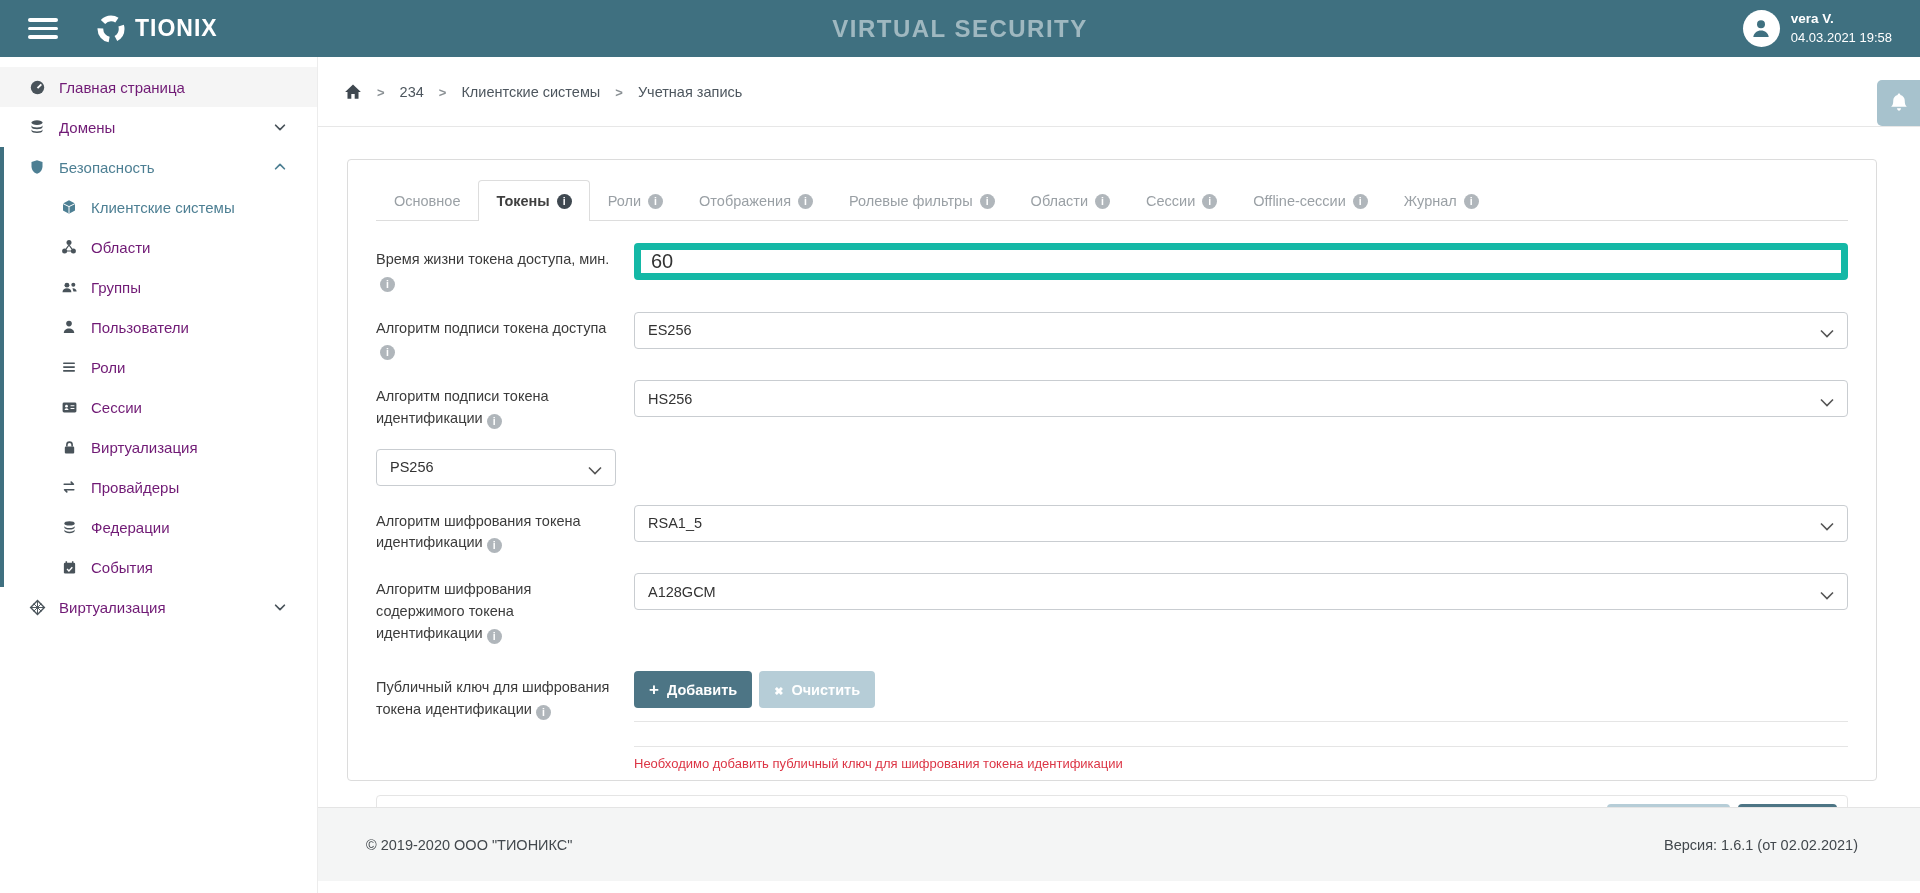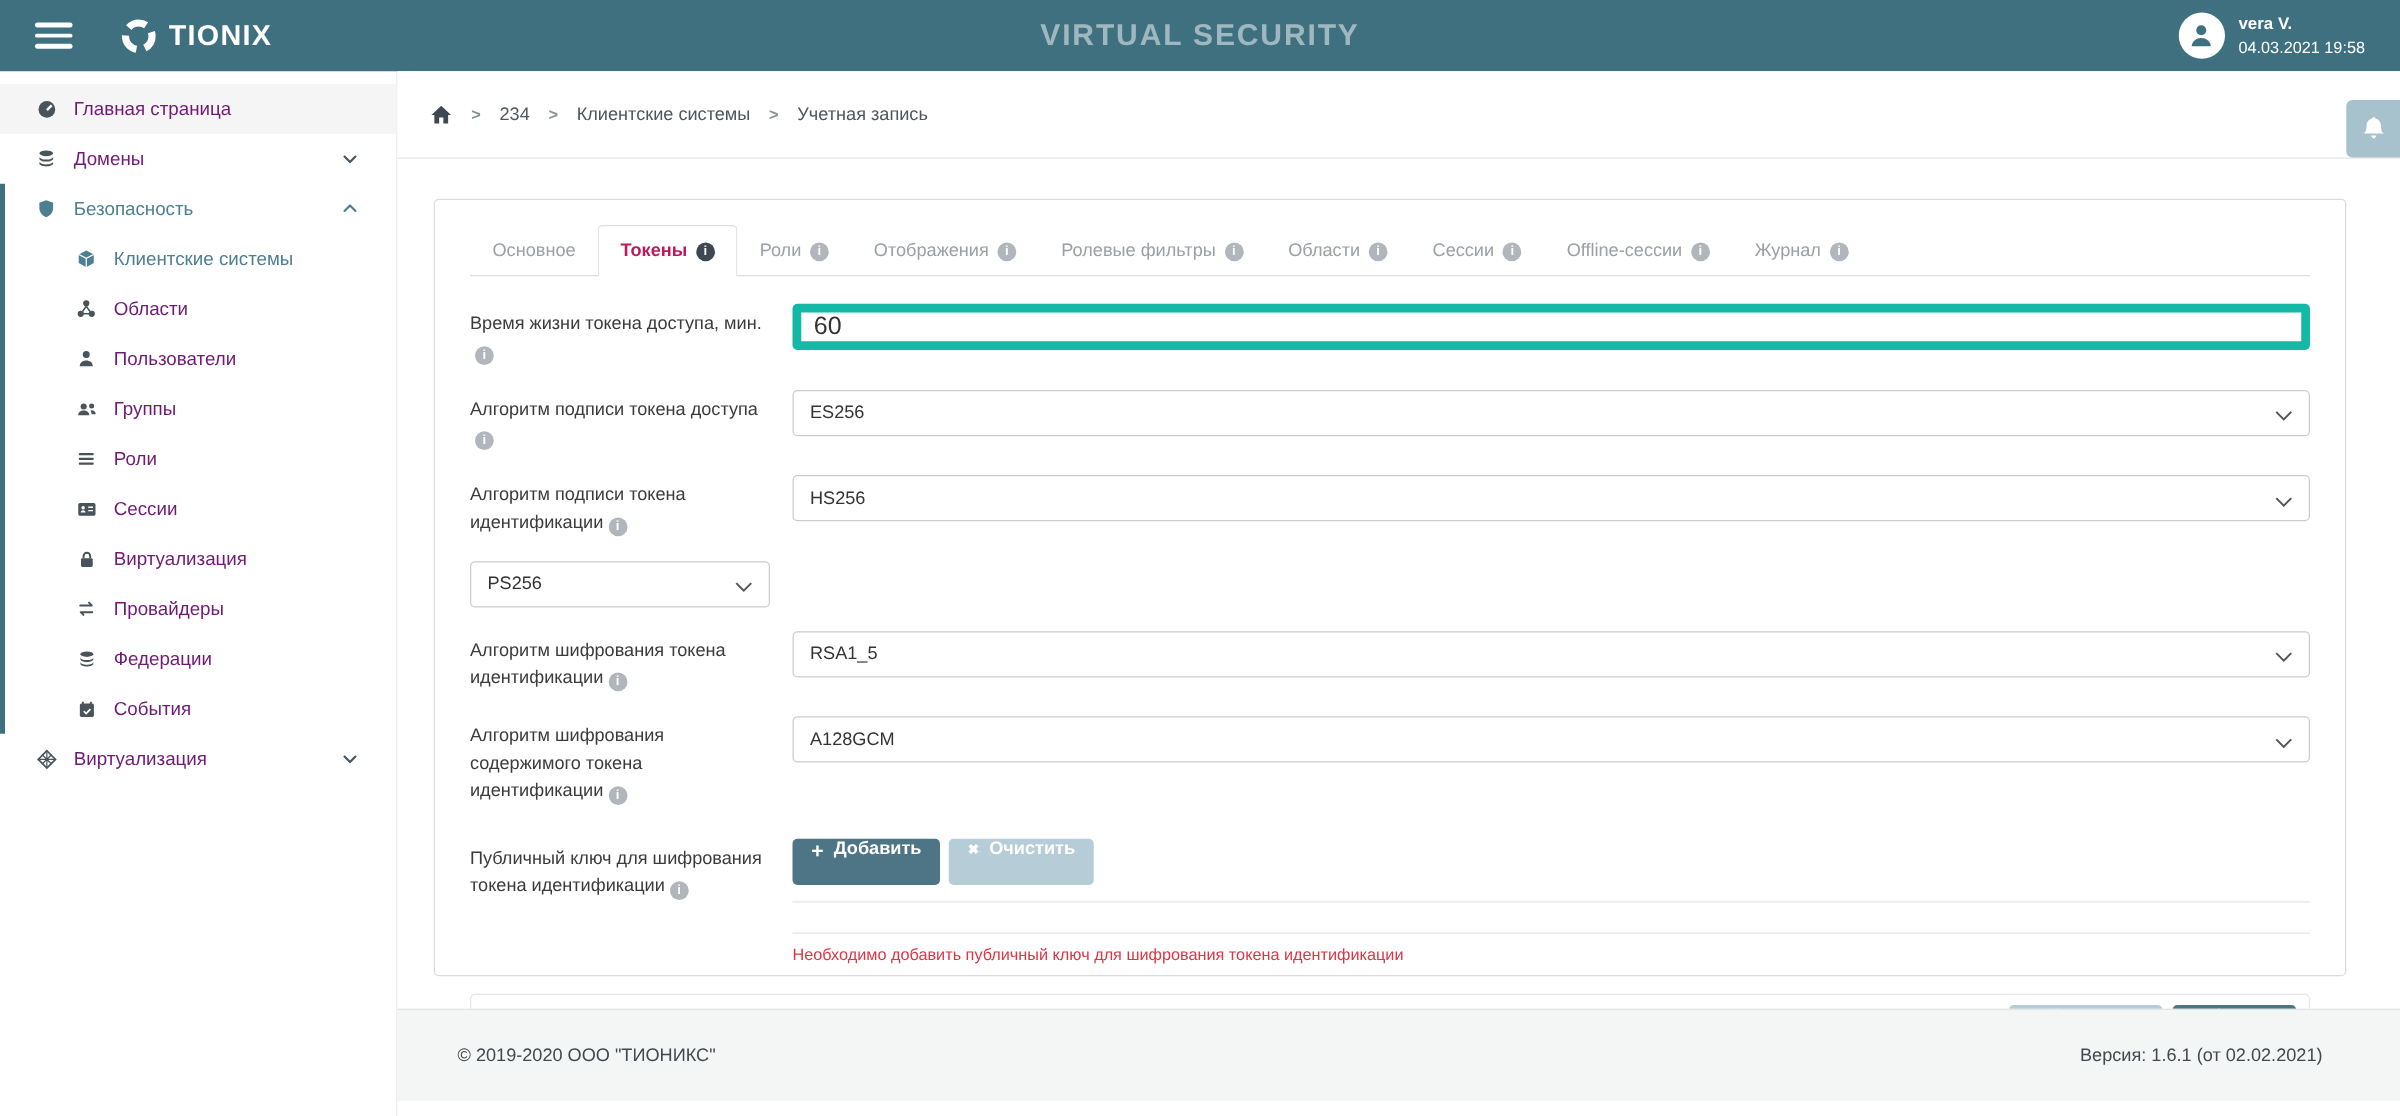--- a/index.html
+++ b/index.html
@@ -42,38 +42,38 @@
   .crumb-sep::before { content:">"; color:#8a9094; font-size:13px; font-weight:700; }
   .home-ic { width:18px; height:18px; color:#3f4850; cursor:pointer; display:flex; }
   .bell-btn { position:absolute; right:0; top:23px; width:43px; height:46px; background:#a7c2cd; border-radius:5px 0 0 5px; display:flex; align-items:center; justify-content:center; cursor:pointer; }
 
   .content { flex:1; background:#fff; }
   .card { margin:32px 0 0 29px; width:1530px; height:622px; border:1px solid #dcdcdc; border-radius:4px; background:#fff; padding:20px 28px 24px; }
 
   
   .tabs { display:flex; border-bottom:1px solid #ddd; }
   .tab { display:flex; align-items:center; gap:7px; padding:12px 17px; font-size:14.5px; color:#9aa0a5; cursor:pointer; border:1px solid transparent; border-bottom:none; border-radius:4px 4px 0 0; margin-bottom:-1px; white-space:nowrap; }
-  .tab.active { background:#fff; border-color:#ddd; color:#be185d; font-weight:700; position:relative;text-align:right; }
+  .tab.active { background:#fff; border-color:#ddd; color:#404040; font-weight:700; position:relative;text-align:right; }
   .tab.active::after { content:""; position:absolute; left:0; right:0; bottom:-1px; height:2px; background:#fff; }
   .info-i { display:inline-block; width:15px; height:15px; border-radius:50%; background:#b0b6bb; color:#fff; font-size:10.5px; font-weight:700; line-height:15px; text-align:center; flex:none; }
   .info-i::before { content:"i"; }
   .tab.active .info-i { background:#3f4850; }
 
   
   .form { margin-top:22px; }
   .frow { display:grid; grid-template-columns:240px 1fr; column-gap:18px; margin-bottom:19px; align-items:start; }
   .flabel { font-size:14.5px; line-height:1.5; color:#3b3b3b; padding-top:6px; }
   .flabel .info-i { vertical-align:-2px; margin-left:4px; }
   .tinput { width:100%; height:37px; border:7px solid #14b8a6; border-radius:4px; padding:0 10px; font-size:20px; color:#333; font-family:"Liberation Sans", sans-serif; outline:none; }
   .tselect { position:relative; width:100%; height:37px; border:1px solid #c9cdd1; border-radius:4px; padding:0 36px 0 13px; font-size:14.5px; color:#333; display:flex; align-items:center; cursor:pointer; background:#fff; }
   .tselect .sel-chev { position:absolute; right:13px; top:50%; transform:translateY(-50%); width:14px; height:9px; color:#555; }
 
   
   .pk-buttons { display:flex; gap:7px; margin-bottom:13px; }
-  .btn { display:inline-flex; align-items:flex-start; gap:8px; border:none; border-radius:4px; color:#fff; font-size:14.5px; font-weight:700; padding:0 15px; height:37px; cursor:pointer; font-family:"Liberation Sans", sans-serif; }
+  .btn { display:inline-flex; align-items:center; gap:8px; border:none; border-radius:4px; color:#fff; font-size:14.5px; font-weight:700; padding:0 15px; height:37px; cursor:pointer; font-family:"Liberation Sans", sans-serif; }
   .btn-teal { background:#4d7585; }
   .btn-disabled { background:#b6cdd7; cursor:default; }
   .icon-plus::before { content:"+"; font-size:17px; font-weight:700; }
   .icon-x::before { content:"\2716"; font-size:11px; }
   .icon-check::before { content:"\2714"; font-size:12px; }
   .pk-empty { height:26px; border-top:1px solid #e5e5e5; border-bottom:1px solid #e5e5e5; }
   .pk-error { margin-top:9px; font-size:13px; color:#dc3545; }
 
   
   .action-bar { margin-top:24px; border:1px solid #e5e5e5; border-radius:4px; padding:8px 10px; display:flex; justify-content:flex-end; gap:8px; }
@@ -168,37 +168,37 @@
               <circle cx="8" cy="3.6" r="2.5" fill="currentColor"></circle>
               <circle cx="3.6" cy="12" r="2.5" fill="currentColor"></circle>
               <circle cx="12.4" cy="12" r="2.5" fill="currentColor"></circle>
               <path d="M8 6l-3 4.2M8 6l3 4.2M5.6 12h4.8" stroke="currentColor" stroke-width="1.2" fill="none"></path>
             </svg>
           </span>
         <span>Области</span>
       </div>
       <div class="nav-item sub">
         <span class="icon">
-            <svg width="16" height="16" viewBox="0 0 16 16">
-              <circle cx="8" cy="4.6" r="2.8" fill="currentColor"></circle>
-              <path d="M2.8 14c0-2.9 2.3-4.6 5.2-4.6s5.2 1.7 5.2 4.6z" fill="currentColor"></path>
-            </svg>
-          </span>
-        <span>Пользователи</span>
-      </div>
-      <div class="nav-item sub">
-        <span class="icon">
             <svg width="17" height="17" viewBox="0 0 16 16">
               <circle cx="5.6" cy="5.8" r="2.3" fill="currentColor"></circle>
               <path d="M1.4 12.4c0-2.2 1.9-3.6 4.2-3.6s4.2 1.4 4.2 3.6z" fill="currentColor"></path>
               <circle cx="11.6" cy="5.4" r="1.9" fill="currentColor"></circle>
               <path d="M10.8 8.7c2.2-.2 3.9 1.1 3.9 3h-3z" fill="currentColor"></path>
             </svg>
           </span>
         <span>Группы</span>
+      </div>
+      <div class="nav-item sub">
+        <span class="icon">
+            <svg width="16" height="16" viewBox="0 0 16 16">
+              <circle cx="8" cy="4.6" r="2.8" fill="currentColor"></circle>
+              <path d="M2.8 14c0-2.9 2.3-4.6 5.2-4.6s5.2 1.7 5.2 4.6z" fill="currentColor"></path>
+            </svg>
+          </span>
+        <span>Пользователи</span>
       </div>
       <div class="nav-item sub">
         <span class="icon">
             <svg width="16" height="16" viewBox="0 0 16 16">
               <rect x="2" y="3.4" width="12" height="1.7" rx=".8" fill="currentColor"></rect>
               <rect x="2" y="7.2" width="12" height="1.7" rx=".8" fill="currentColor"></rect>
               <rect x="2" y="11" width="12" height="1.7" rx=".8" fill="currentColor"></rect>
             </svg>
           </span>
         <span>Роли</span>

